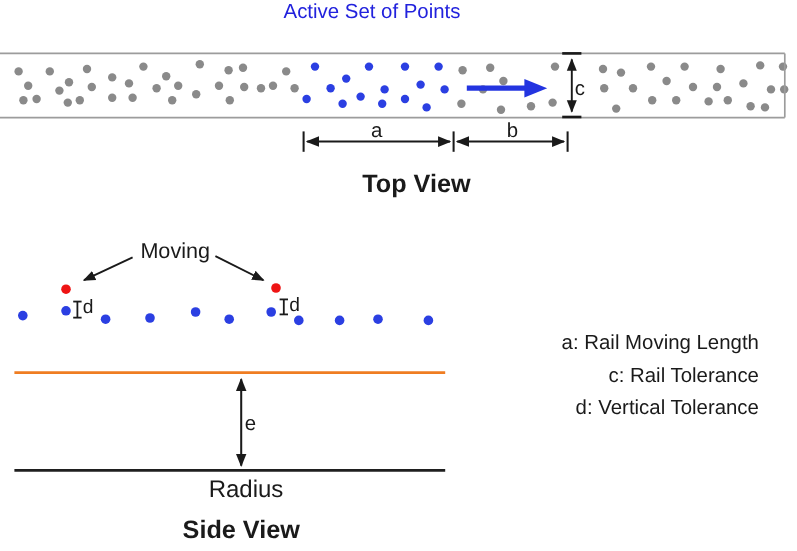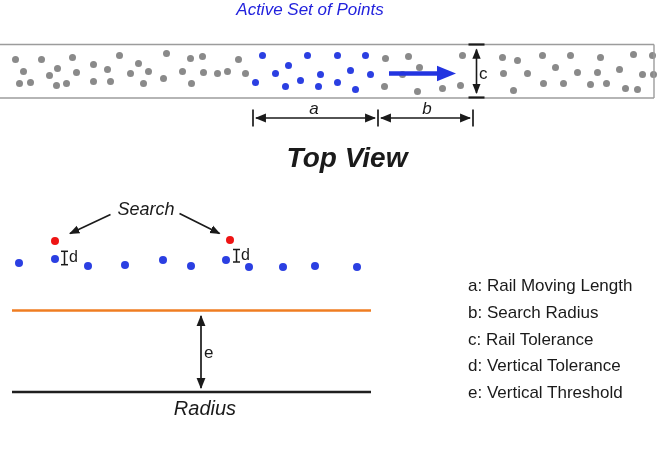--- a/index.html
+++ b/index.html
@@ -10,26 +10,26 @@
   .layer{position:absolute;left:0;top:0;width:664px;height:459px;}
   #band-dots{z-index:1;}
   #side-dots{z-index:1;}
   #lines{z-index:2;}
   .labels{z-index:3;pointer-events:none;}
   .dot{position:absolute;border-radius:50%;}
   .dot.gray{background:#8a8a8a;}
   .dot.blue{background:#2b3fe2;}
   .dot.red{background:#ee1414;}
   .lbl{position:absolute;white-space:nowrap;}
-  .center{transform:translateX(-50%);font-style:italic;}
+  .center{transform:translateX(-50%);}
   .blue-title{color:#2222dd;font-size:17px;line-height:17px;text-align:center;font-weight:500;}
-  .view-title{font-weight:bold;font-size:28px;}
+  .view-title{font-weight:bold;font-size:21px;}
   .small-lbl{font-size:17px;}
   .legend{position:absolute;left:468px;top:273px;font-size:17px;}
-  .legend .row{line-height:26.8px;}
+  .legend .row{line-height:26.8px;text-align:right;}
 </style>
 </head>
 <body>
 
 <div id="canvas">
 
   <div id="band-dots" class="layer">
       <div class="dot gray" style="height: 7px; width: 7px; left: 11.5px; top: 55.5px;"></div>
       <div class="dot gray" style="height: 7px; width: 7px; left: 19.5px; top: 67.5px;"></div>
       <div class="dot gray" style="height: 7px; width: 7px; left: 15.5px; top: 79.5px;"></div>
@@ -180,31 +180,30 @@
     <div class="lbl blue-title center" style="left:310px;top:1px;">
       <div>Active Set of Points</div>
     </div>
 
     <div class="lbl small-lbl center" style="left:314px;top:99px;">a</div>
     <div class="lbl small-lbl center" style="left:427px;top:99px;">b</div>
     <div class="lbl small-lbl" style="left:479px;top:64px;">c</div>
 
     <div class="lbl view-title center" style="left:347px;top:142px;">Top View</div>
 
-    <div class="lbl center" style="left:146px;top:199px;font-size:18px;">Search</div>
+    <div class="lbl center" style="left:146px;top:199px;font-size:18px;">Moving</div>
 
     <div class="lbl" style="left:69px;top:248px;font-size:16px;">d</div>
     <div class="lbl" style="left:241px;top:246px;font-size:16px;">d</div>
 
     <div class="lbl" style="left:204px;top:343px;font-size:17px;">e</div>
 
     <div class="lbl center" style="left:205px;top:397px;font-size:20px;">Radius</div>
 
+    <div class="lbl view-title center" style="left:201px;top:430px;font-size:21px;">Side View</div>
 
     <div class="legend">
       <div class="row">a: Rail Moving Length</div>
-      <div class="row">b: Search Radius</div>
       <div class="row">c: Rail Tolerance</div>
       <div class="row">d: Vertical Tolerance</div>
-      <div class="row">e: Vertical Threshold</div>
     </div>
   </div>
 </div>
 
 </body></html>

